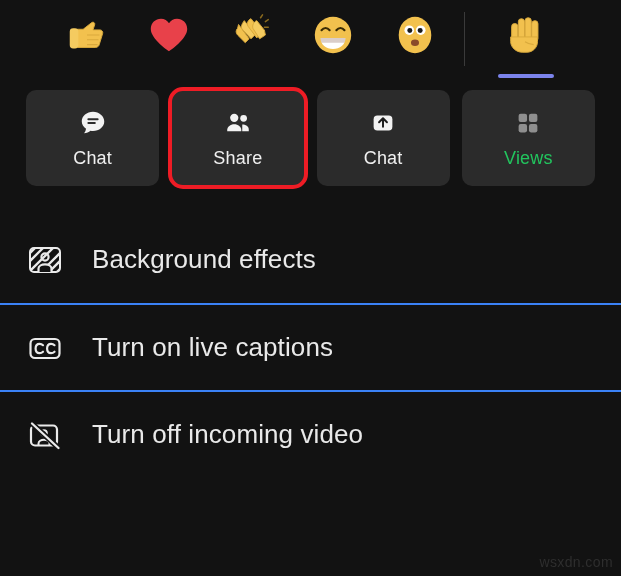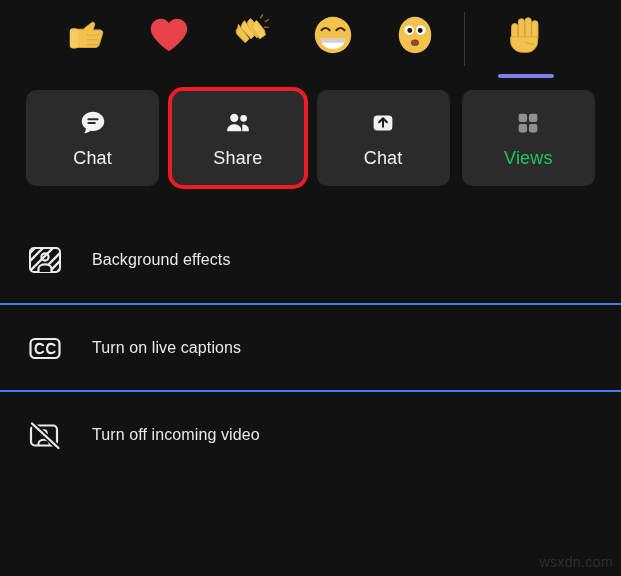--- a/index.html
+++ b/index.html
@@ -116,21 +116,21 @@
     width: 38px;
     height: 38px;
     flex: 0 0 38px;
     display: flex;
     align-items: center;
     justify-content: center;
   }
 
   .menu-label {
     margin-left: 28px;
-    font-size: 16px;
+    font-size: 26px;
     color: #e9e9e9;
     letter-spacing: .1px;
     white-space: nowrap;
   }
 
   
   #watermark {
     position: absolute;
     right: 8px;
     bottom: 6px;

